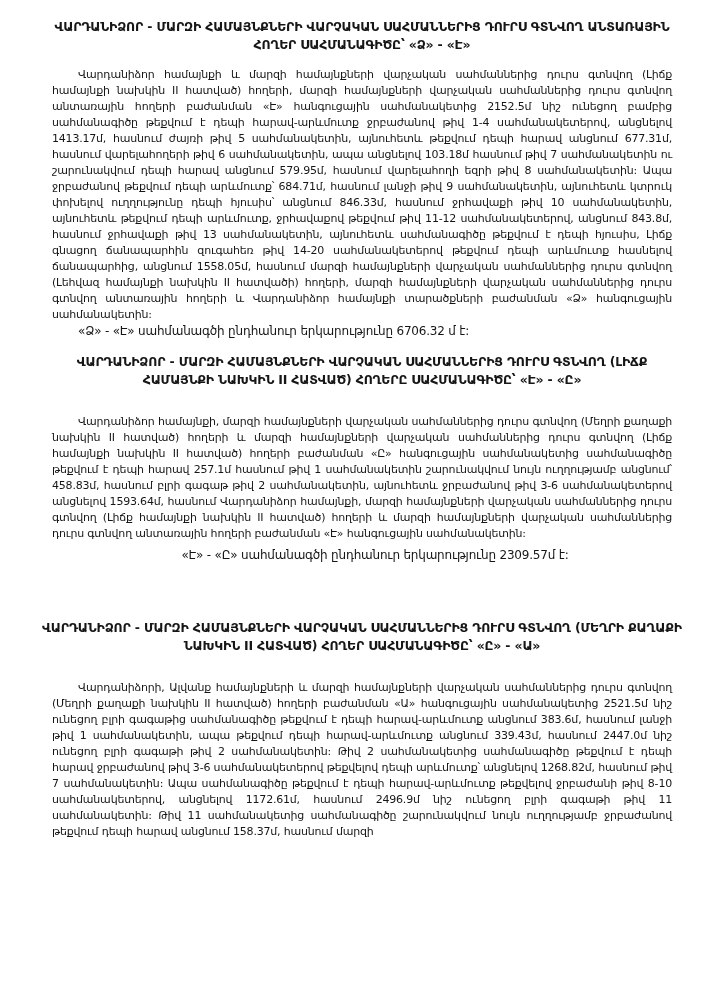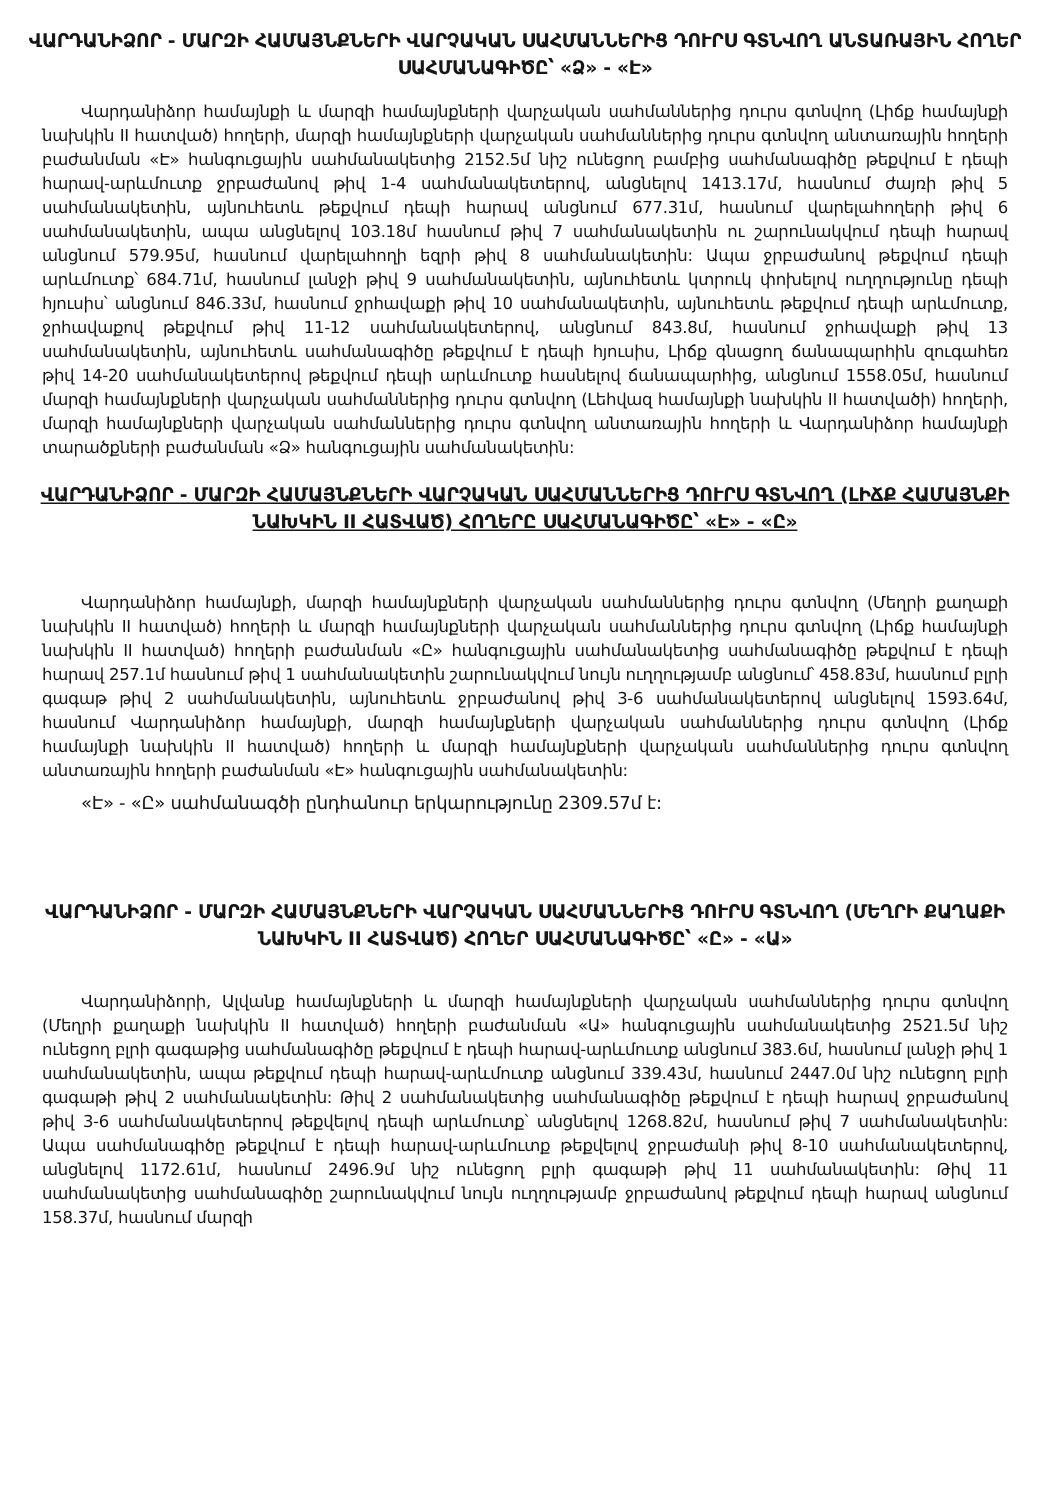--- a/index.html
+++ b/index.html
@@ -8,59 +8,60 @@
     height: 995px;
     background: #ffffff;
     color: #161616;
     font-family: "DejaVu Sans", sans-serif;
     overflow: hidden;
   }
   .doc {
     box-sizing: border-box;
     width: 709px;
     height: 995px;
-    padding: 18px 37px 0 28px;
+    padding: 18px 37px 0 52px;
     overflow: hidden;
   }
   .section-heading {
     font-weight: bold;
     text-align: center;
     font-size: 12.5px;
     line-height: 18px;
     letter-spacing: -0.2px;
     margin: 0 -10px;
   }
   .heading-1 { margin-bottom: 13px; }
-  .heading-2 { margin-top: 14px; margin-bottom: 37px; text-decoration: underline; }
+  .heading-2 { margin-top: 14px; margin-bottom: 25px; }
   .heading-3 { margin-top: 56px; margin-bottom: 25px; }
   .body-text {
     font-size: 11px;
     line-height: 16px;
     letter-spacing: -0.2px;
     text-align: justify;
     text-indent: 26px;
     margin: 0;
   }
   .summary-line {
     font-size: 12px;
     line-height: 16px;
     letter-spacing: -0.2px;
     text-indent: 26px;
     margin: 0;
   }
-  .summary-2 { margin-top: 5px; }
+  .summary-2 { margin-top: 5px; text-align: center; }
 </style>
 </head>
 <body>
 
 <div class="doc">
 
   <div class="section">
     <div class="section-heading heading-1">ՎԱՐԴԱՆԻՁՈՐ - ՄԱՐԶԻ ՀԱՄԱՅՆՔՆԵՐԻ ՎԱՐՉԱԿԱՆ ՍԱՀՄԱՆՆԵՐԻՑ ԴՈՒՐՍ ԳՏՆՎՈՂ ԱՆՏԱՌԱՅԻՆ ՀՈՂԵՐ ՍԱՀՄԱՆԱԳԻԾԸ՝ «Ձ» - «Է»</div>
     <p class="body-text">Վարդանիձոր համայնքի և մարզի համայնքների վարչական սահմաններից դուրս գտնվող (Լիճք համայնքի նախկին II հատված) հողերի, մարզի համայնքների վարչական սահմաններից դուրս գտնվող անտառային հողերի բաժանման «Է» հանգուցային սահմանակետից 2152.5մ նիշ ունեցող բամբից սահմանագիծը թեքվում է դեպի հարավ-արևմուտք ջրբաժանով թիվ 1-4 սահմանակետերով, անցնելով 1413.17մ, հասնում ժայռի թիվ 5 սահմանակետին, այնուհետև թեքվում դեպի հարավ անցնում 677.31մ, հասնում վարելահողերի թիվ 6 սահմանակետին, ապա անցնելով 103.18մ հասնում թիվ 7 սահմանակետին ու շարունակվում դեպի հարավ անցնում 579.95մ, հասնում վարելահողի եզրի թիվ 8 սահմանակետին: Ապա ջրբաժանով թեքվում դեպի արևմուտք՝ 684.71մ, հասնում լանջի թիվ 9 սահմանակետին, այնուհետև կտրուկ փոխելով ուղղությունը դեպի հյուսիս՝ անցնում 846.33մ, հասնում ջրհավաքի թիվ 10 սահմանակետին, այնուհետև թեքվում դեպի արևմուտք, ջրհավաքով թեքվում թիվ 11-12 սահմանակետերով, անցնում 843.8մ, հասնում ջրհավաքի թիվ 13 սահմանակետին, այնուհետև սահմանագիծը թեքվում է դեպի հյուսիս, Լիճք գնացող ճանապարհին զուգահեռ թիվ 14-20 սահմանակետերով թեքվում դեպի արևմուտք հասնելով ճանապարհից, անցնում 1558.05մ, հասնում մարզի համայնքների վարչական սահմաններից դուրս գտնվող (Լեհվազ համայնքի նախկին II հատվածի) հողերի, մարզի համայնքների վարչական սահմաններից դուրս գտնվող անտառային հողերի և Վարդանիձոր համայնքի տարածքների բաժանման «Ձ» հանգուցային սահմանակետին:</p>
+    <div class="summary-line">«Ձ» - «Է» սահմանագծի ընդհանուր երկարությունը 6706.32 մ է:</div>
   </div>
 
   <div class="section">
     <div class="section-heading heading-2">ՎԱՐԴԱՆԻՁՈՐ - ՄԱՐԶԻ ՀԱՄԱՅՆՔՆԵՐԻ ՎԱՐՉԱԿԱՆ ՍԱՀՄԱՆՆԵՐԻՑ ԴՈՒՐՍ ԳՏՆՎՈՂ (ԼԻՃՔ ՀԱՄԱՅՆՔԻ ՆԱԽԿԻՆ II ՀԱՏՎԱԾ) ՀՈՂԵՐԸ ՍԱՀՄԱՆԱԳԻԾԸ՝ «Է» - «Ը»</div>
     <p class="body-text">Վարդանիձոր համայնքի, մարզի համայնքների վարչական սահմաններից դուրս գտնվող (Մեղրի քաղաքի նախկին II հատված) հողերի և մարզի համայնքների վարչական սահմաններից դուրս գտնվող (Լիճք համայնքի նախկին II հատված) հողերի բաժանման «Ը» հանգուցային սահմանակետից սահմանագիծը թեքվում է դեպի հարավ 257.1մ հասնում թիվ 1 սահմանակետին շարունակվում նույն ուղղությամբ անցնում՝ 458.83մ, հասնում բլրի գագաթ թիվ 2 սահմանակետին, այնուհետև ջրբաժանով թիվ 3-6 սահմանակետերով անցնելով 1593.64մ, հասնում Վարդանիձոր համայնքի, մարզի համայնքների վարչական սահմաններից դուրս գտնվող (Լիճք համայնքի նախկին II հատված) հողերի և մարզի համայնքների վարչական սահմաններից դուրս գտնվող անտառային հողերի բաժանման «Է» հանգուցային սահմանակետին:</p>
     <div class="summary-line summary-2">«Է» - «Ը» սահմանագծի ընդհանուր երկարությունը 2309.57մ է:</div>
   </div>
 
   <div class="section">
     <div class="section-heading heading-3">ՎԱՐԴԱՆԻՁՈՐ - ՄԱՐԶԻ ՀԱՄԱՅՆՔՆԵՐԻ ՎԱՐՉԱԿԱՆ ՍԱՀՄԱՆՆԵՐԻՑ ԴՈՒՐՍ ԳՏՆՎՈՂ (ՄԵՂՐԻ ՔԱՂԱՔԻ ՆԱԽԿԻՆ II ՀԱՏՎԱԾ) ՀՈՂԵՐ ՍԱՀՄԱՆԱԳԻԾԸ՝ «Ը» - «Ա»</div>

